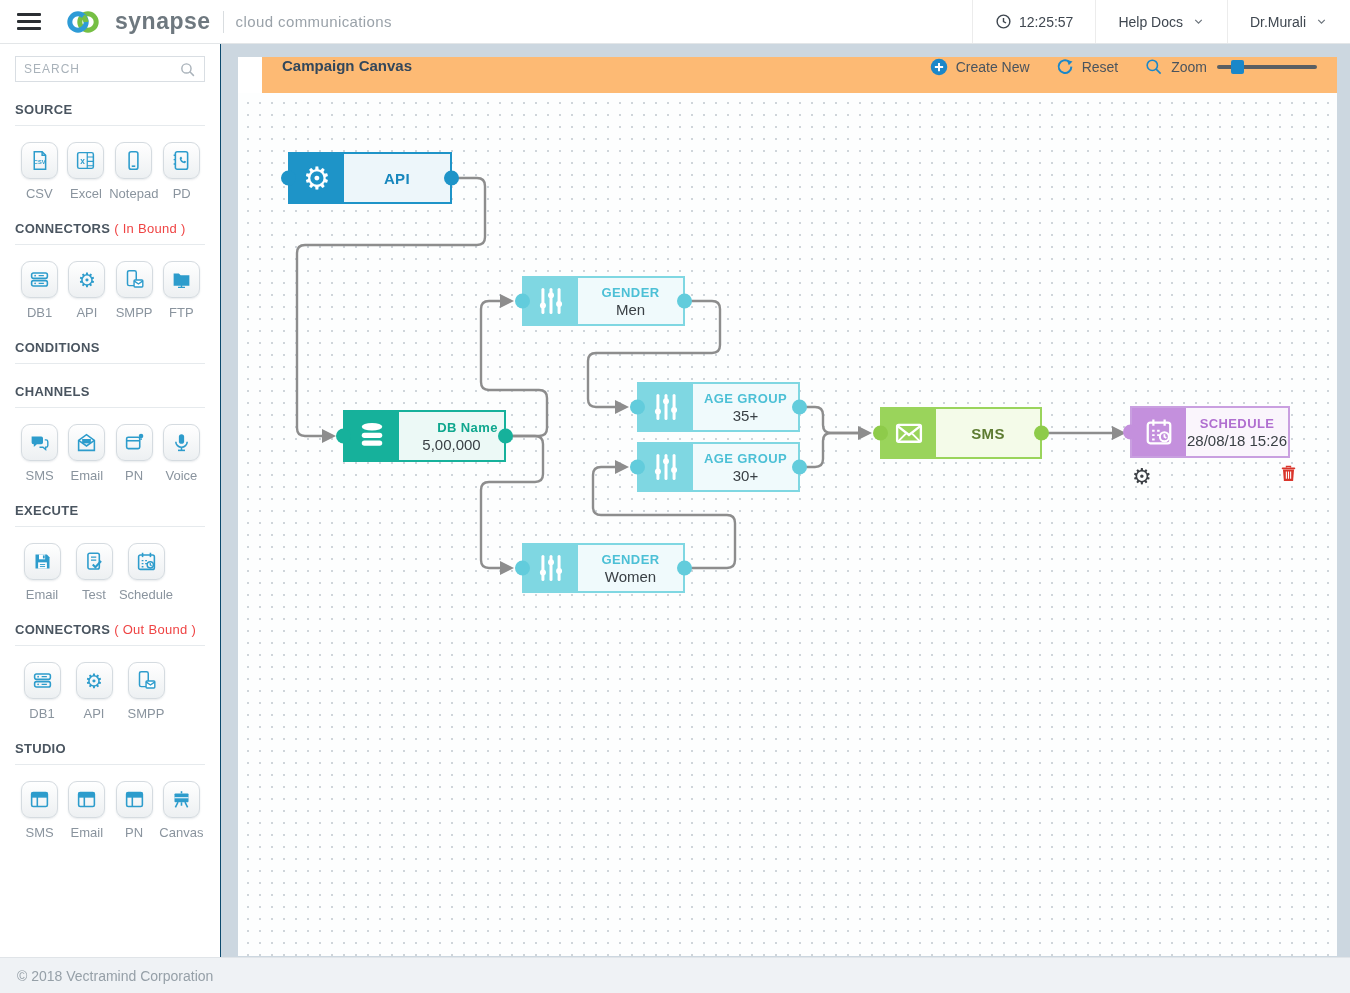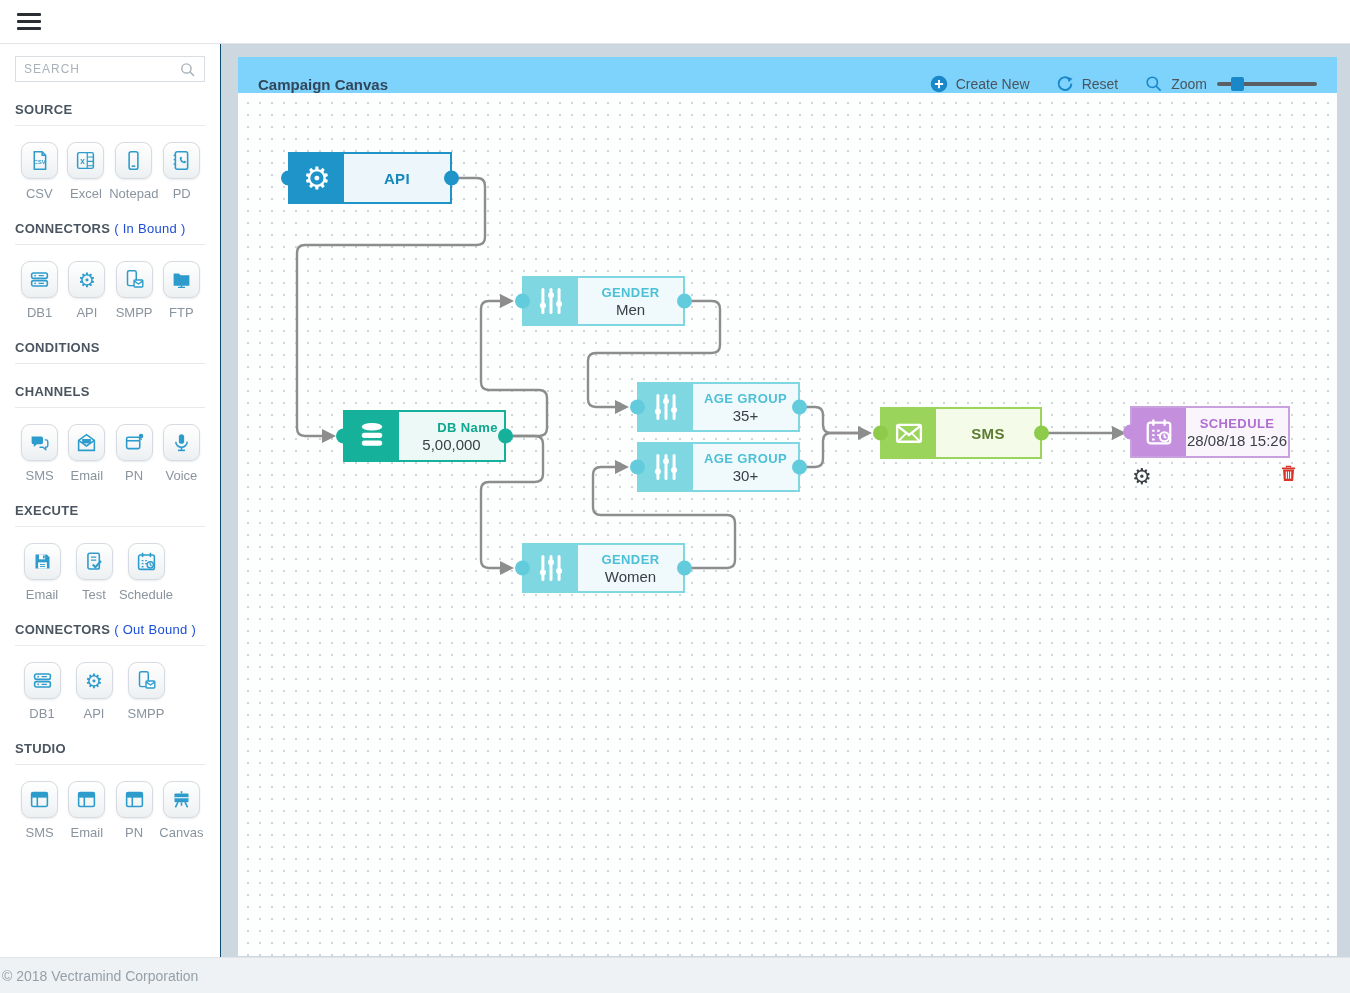--- a/index.html
+++ b/index.html
@@ -19,32 +19,32 @@
   .chev { margin-left:2px; color:#6b737b; }
 
   
   .sidebar { position:absolute; top:44px; left:0; width:221px; bottom:36px; background:#fff; border-right:1px solid #0c4a6e; overflow:hidden; z-index:10; }
   .search-box { margin:12px 15px 0 15px; height:26px; border:1px solid #d9dee3; background:#fff; display:flex; align-items:center; padding:0 8px; }
   .search-box input { flex:1; border:none; outline:none; font-size:12px; letter-spacing:1px; color:#55606a; font-family:"Liberation Sans",sans-serif; }
   .search-box input::placeholder { color:#a9b2ba; }
   .search-box .s-icon { color:#a9b2ba; }
   .sb-section { padding:0 15px; margin-top:20px; }
   .sb-head { font-size:13px; font-weight:bold; color:#4a5560; letter-spacing:.3px; }
-  .sb-head .paren { font-weight:normal; color:#1d4ed8; }
+  .sb-head .paren { font-weight:normal; color:#ef4444; }
   .sb-rule { height:1px; background:#e6eaed; margin-top:8px; }
   .tool-row { display:flex; padding-left:1px; margin-top:16px; }
   .tool-item { width:52px; display:flex; flex-direction:column; align-items:center; }
   .tool-btn { width:37px; height:37px; border-radius:9px; border:1px solid #d5dbe0; background:linear-gradient(#ffffff,#edf0f2); box-shadow:0 1px 2px rgba(60,80,100,.12); display:flex; align-items:center; justify-content:center; color:#2d9ccc; cursor:pointer; }
   .tool-btn svg { width:21px; height:21px; }
   .tool-btn .uni { font-size:20px; line-height:1; }
   .tool-label { margin-top:7px; font-size:13px; color:#8a949e; white-space:nowrap; }
 
   
   .canvas-panel { position:absolute; left:238px; top:57px; width:1099px; bottom:37px; background:#fff; z-index:5; }
-  .canvas-header { height:36px; display:flex; align-items:flex-end; padding:0 20px; background:#7dd3fc; }
+  .canvas-header { height:36px; display:flex; align-items:flex-start; padding:0 20px; background:#fdba74;margin-left:24px; }
   .canvas-title { font-size:15px; font-weight:bold; color:#33475b; }
   .canvas-toolbar { margin-left:auto; display:flex; align-items:center; gap:26px; }
   .tb-item { display:flex; align-items:center; gap:8px; font-size:14px; color:#4a545e; cursor:pointer; }
   .tb-item svg { flex:none; }
   .zoom-slider { position:relative; width:100px; height:14px; margin-left:2px; cursor:pointer; }
   .zoom-track { position:absolute; left:0; right:0; top:5px; height:4px; background:#5a5f63; border-radius:2px; }
   .zoom-handle { position:absolute; left:14%; top:0; width:13px; height:14px; background:#1a87c9; border-radius:2px; }
   .canvas-body { position:absolute; top:36px; left:0; right:0; bottom:0; background:#fdfefe;
       background-image:radial-gradient(circle, #cfd5da 1.2px, transparent 1.3px);
       background-size:12px 12px; background-position:4px 4px; overflow:hidden; }
@@ -64,21 +64,21 @@
 
   .n-blue   { border-color:#1e94c8; } .n-blue .icon-box{background:#1e94c8;} .n-blue .nbody{background:#edf6fa;} .n-blue .ntitle{color:#1787bd;} .n-blue .port{background:#1e94c8;}
   .n-cyan   { border-color:#7fd7e2; } .n-cyan .icon-box{background:#7fd7e2;} .n-cyan .nbody{background:#f0fafc;} .n-cyan .ntitle{color:#4cc0d6;} .n-cyan .port{background:#62ccdc;}
   .n-teal   { border-color:#16b19b; } .n-teal .icon-box{background:#16b19b;} .n-teal .nbody{background:#ecf9f6;} .n-teal .ntitle{color:#0fa78e;margin-left:32px;} .n-teal .port{background:#16b19b;}
   .n-green  { border-color:#9ad45b; } .n-green .icon-box{background:#9ad45b;} .n-green .nbody{background:#f4fbe9;} .n-green .ntitle{color:#5d7b31;} .n-green .port{background:#8ecb4a;}
   .n-purple { border-color:#c99fe0; } .n-purple .icon-box{background:#c490dd;} .n-purple .nbody{background:#faf5fc;} .n-purple .ntitle{color:#b06fd0;} .n-purple .port{background:#c490dd;}
 
   .node-action { position:absolute; z-index:2; cursor:pointer; }
 
   
-  .app-footer { position:absolute; left:0; right:0; bottom:0; height:36px; background:#eff2f5; border-top:1px solid #e0e4e8; display:flex; align-items:center; padding-left:2px; font-size:14px; color:#96a0a8; z-index:15; }
+  .app-footer { position:absolute; left:0; right:0; bottom:0; height:36px; background:#eff2f5; border-top:1px solid #e0e4e8; display:flex; align-items:center; padding-left:17px; font-size:14px; color:#96a0a8; z-index:15; }
 
   svg { display:block; }
 </style>
 </head>
 <body>
 
 <svg width="0" height="0" style="position:absolute" aria-hidden="true">
   <defs>
     <symbol id="i-magnifier" viewBox="0 0 24 24">
         <circle cx="10.5" cy="10.5" r="6.5" fill="none" stroke="currentColor" stroke-width="2"></circle>
@@ -221,20 +221,50 @@
       </symbol>
   </defs>
 </svg>
 
 <div class="app-header">
   <div class="hamburger">
       <span></span>
       <span></span>
       <span></span>
     </div>
+  <div class="brand-wrap">
+    <svg width="42" height="26" viewBox="0 0 42 26">
+      <circle cx="21" cy="13" r="8.2" fill="none" stroke="#76bf44" stroke-width="5"></circle>
+      <circle cx="11" cy="13" r="8.2" fill="none" stroke="#2e9bd6" stroke-width="5"></circle>
+      <path d="M16 7.5a8.2 8.2 0 0 1 3 5.5" fill="none" stroke="#76bf44" stroke-width="5"></path>
+    </svg>
+    <span class="brand-name">synapse</span>
+    <span class="brand-div"></span>
+    <span class="brand-suffix">cloud communications</span>
+  </div>
+  <div class="hdr-right">
+    <div class="hdr-cell">
+      <svg width="17" height="17">
+          <use href="#i-clock" style="color:#3f4750"></use>
+        </svg>
+      <span>12:25:57</span>
+    </div>
+    <div class="hdr-cell">
+      <span>Help Docs</span>
+      <svg class="chev" width="13" height="13">
+          <use href="#i-chevron"></use>
+        </svg>
+    </div>
+    <div class="hdr-cell">
+      <span>Dr.Murali</span>
+      <svg class="chev" width="13" height="13">
+          <use href="#i-chevron"></use>
+        </svg>
+    </div>
+  </div>
 </div>
 
 <div class="sidebar">
   <div class="search-box">
     <input type="text" placeholder="SEARCH" style="">
     <svg class="s-icon" width="17" height="17">
         <use href="#i-magnifier"></use>
       </svg>
   </div>
 

